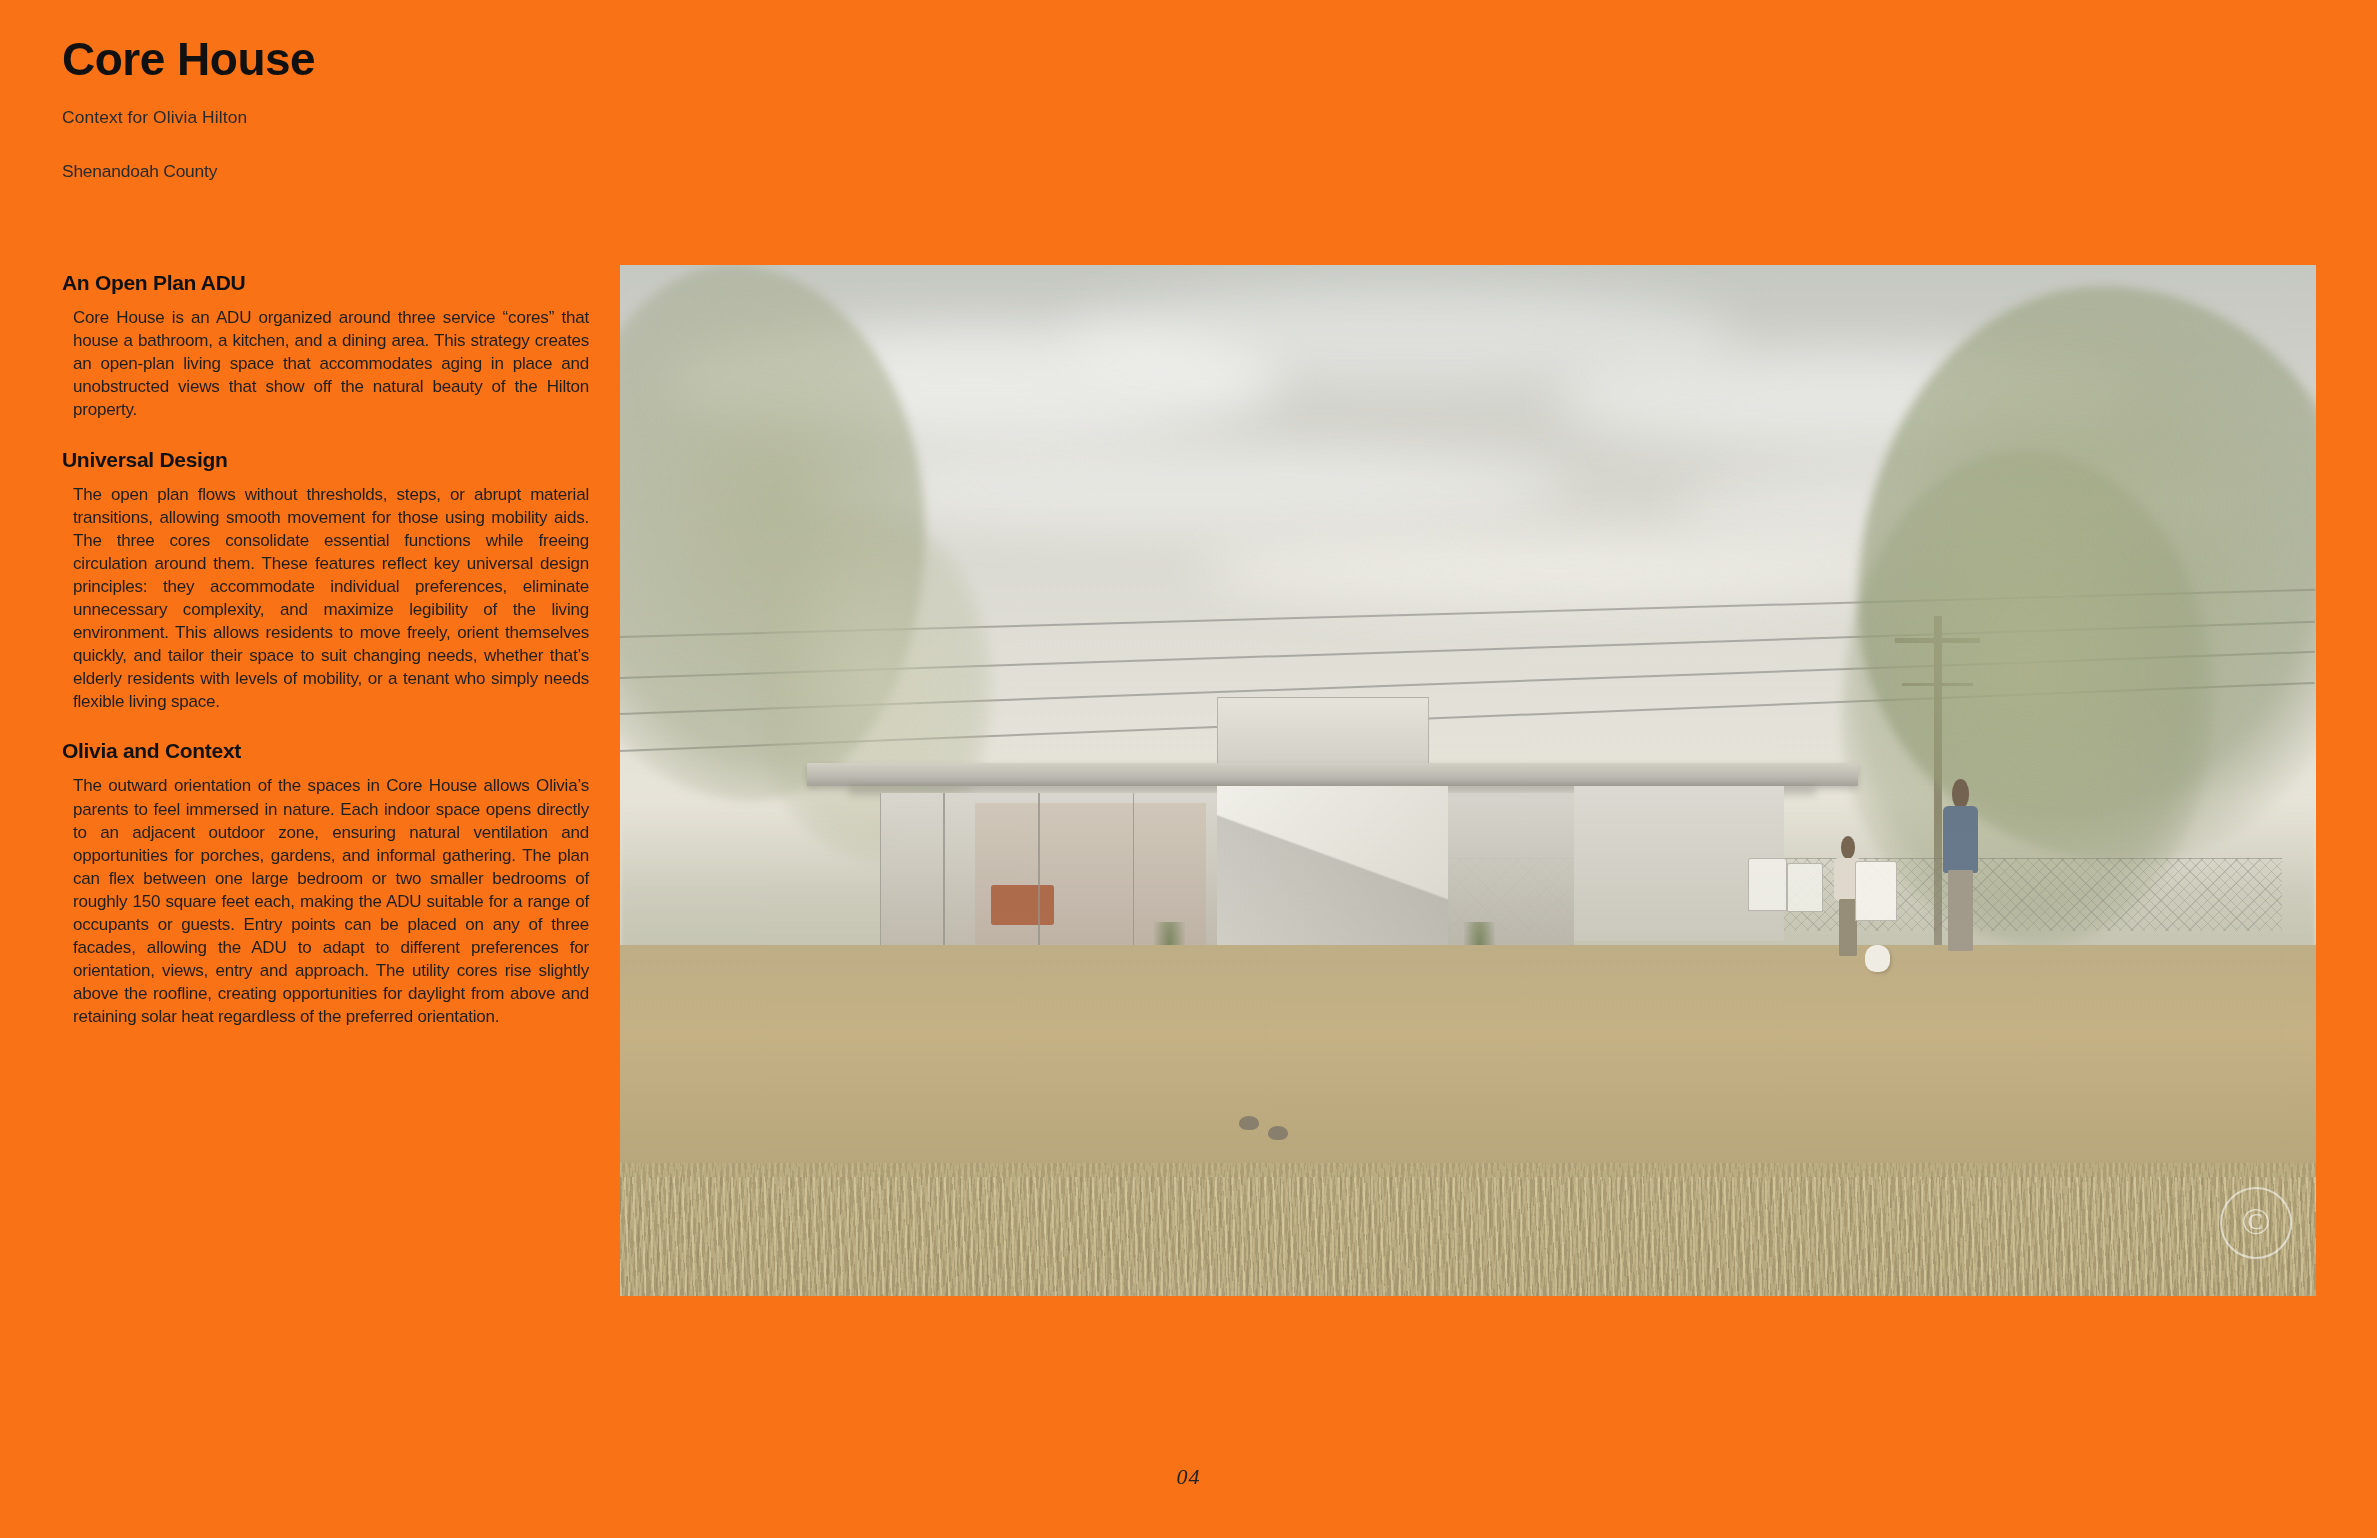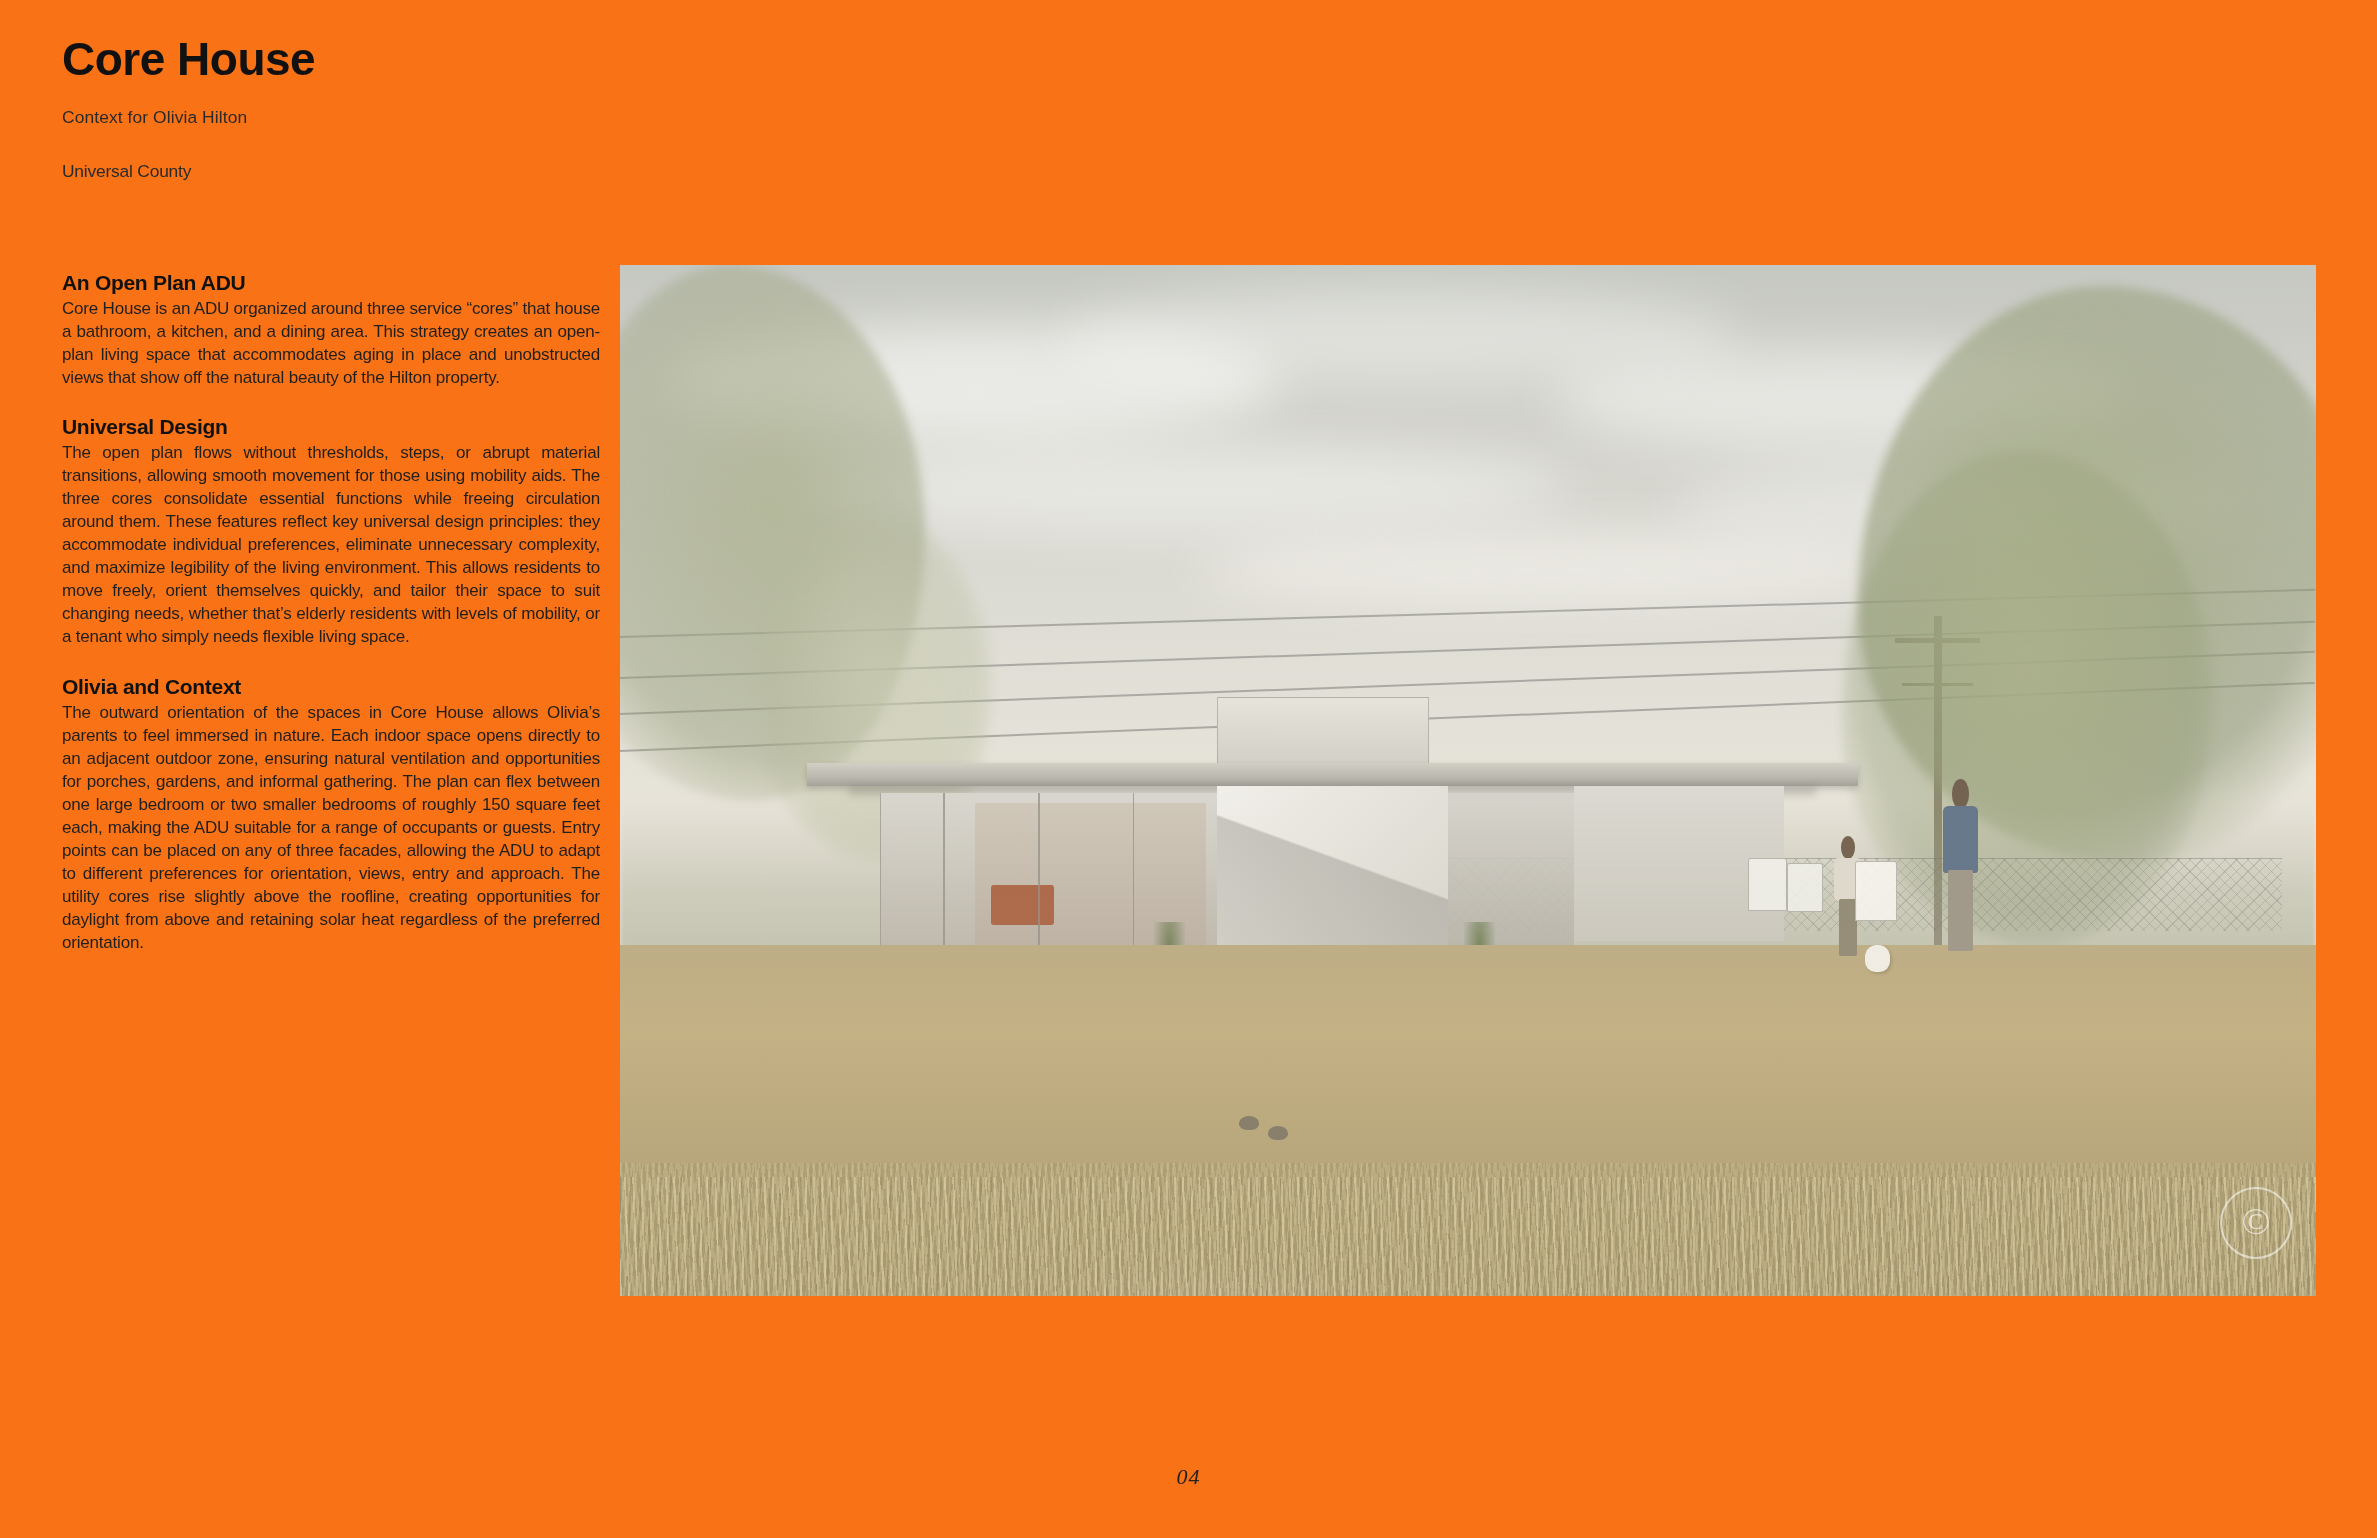--- a/index.html
+++ b/index.html
@@ -67,21 +67,21 @@
     font-weight: bold;
     color: #111;
     margin: 0 0 1.8px 0;
     letter-spacing: -0.3px;
   }
   .section-body {
     font-size: 17px;
     line-height: 1.355;
     color: #1f1f1f;
     text-align: justify;
-    margin: 0;
+    margin: 11px;
     letter-spacing: -0.2px;
     -webkit-hyphens: none;
     hyphens: none;
   }
 
   
   .render-frame {
     position: absolute;
     left: 620px;
     top: 265px;
@@ -389,21 +389,21 @@
 </style>
 </head>
 <body>
 
 <div class="page">
 
   <div class="header">
     <h1 class="doc-title">Core House</h1>
     <div class="doc-subtitle">Context for Olivia Hilton</div>
     <div class="doc-meta">
-      <div>Universal County</div>
+      <div>Shenandoah County</div>
     </div>
   </div>
 
   <div class="text-column">
 
     <div class="section">
       <h2 class="section-heading">An Open Plan ADU</h2>
       <p class="section-body">Core House is an ADU organized around three service “cores” that house a bathroom, a kitchen, and a dining area. This strategy creates an open-plan living space that accommodates aging in place and unobstructed views that show off the natural beauty of the Hilton property.</p>
     </div>
 

